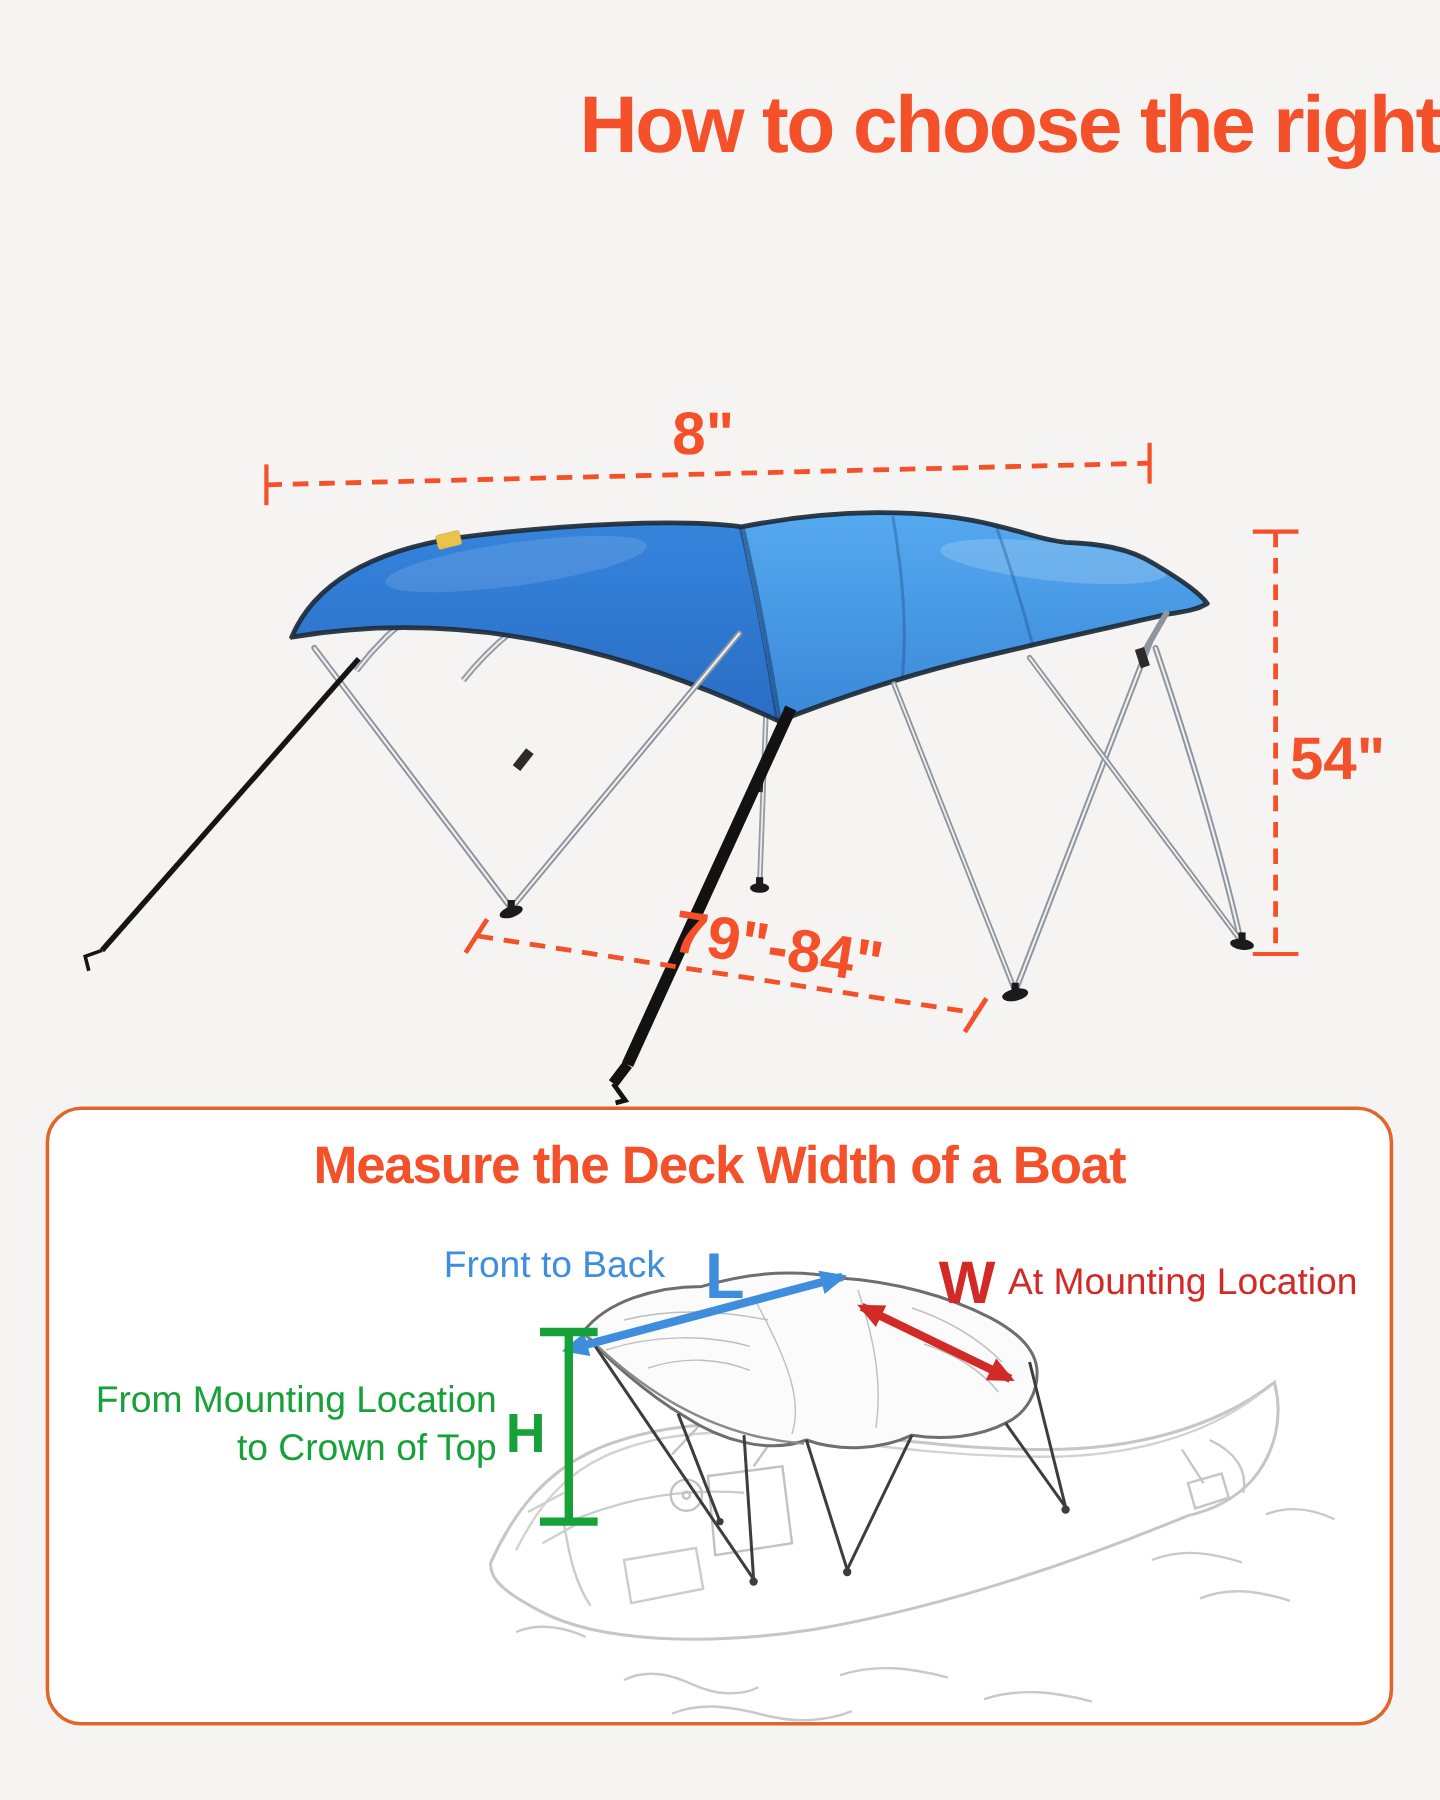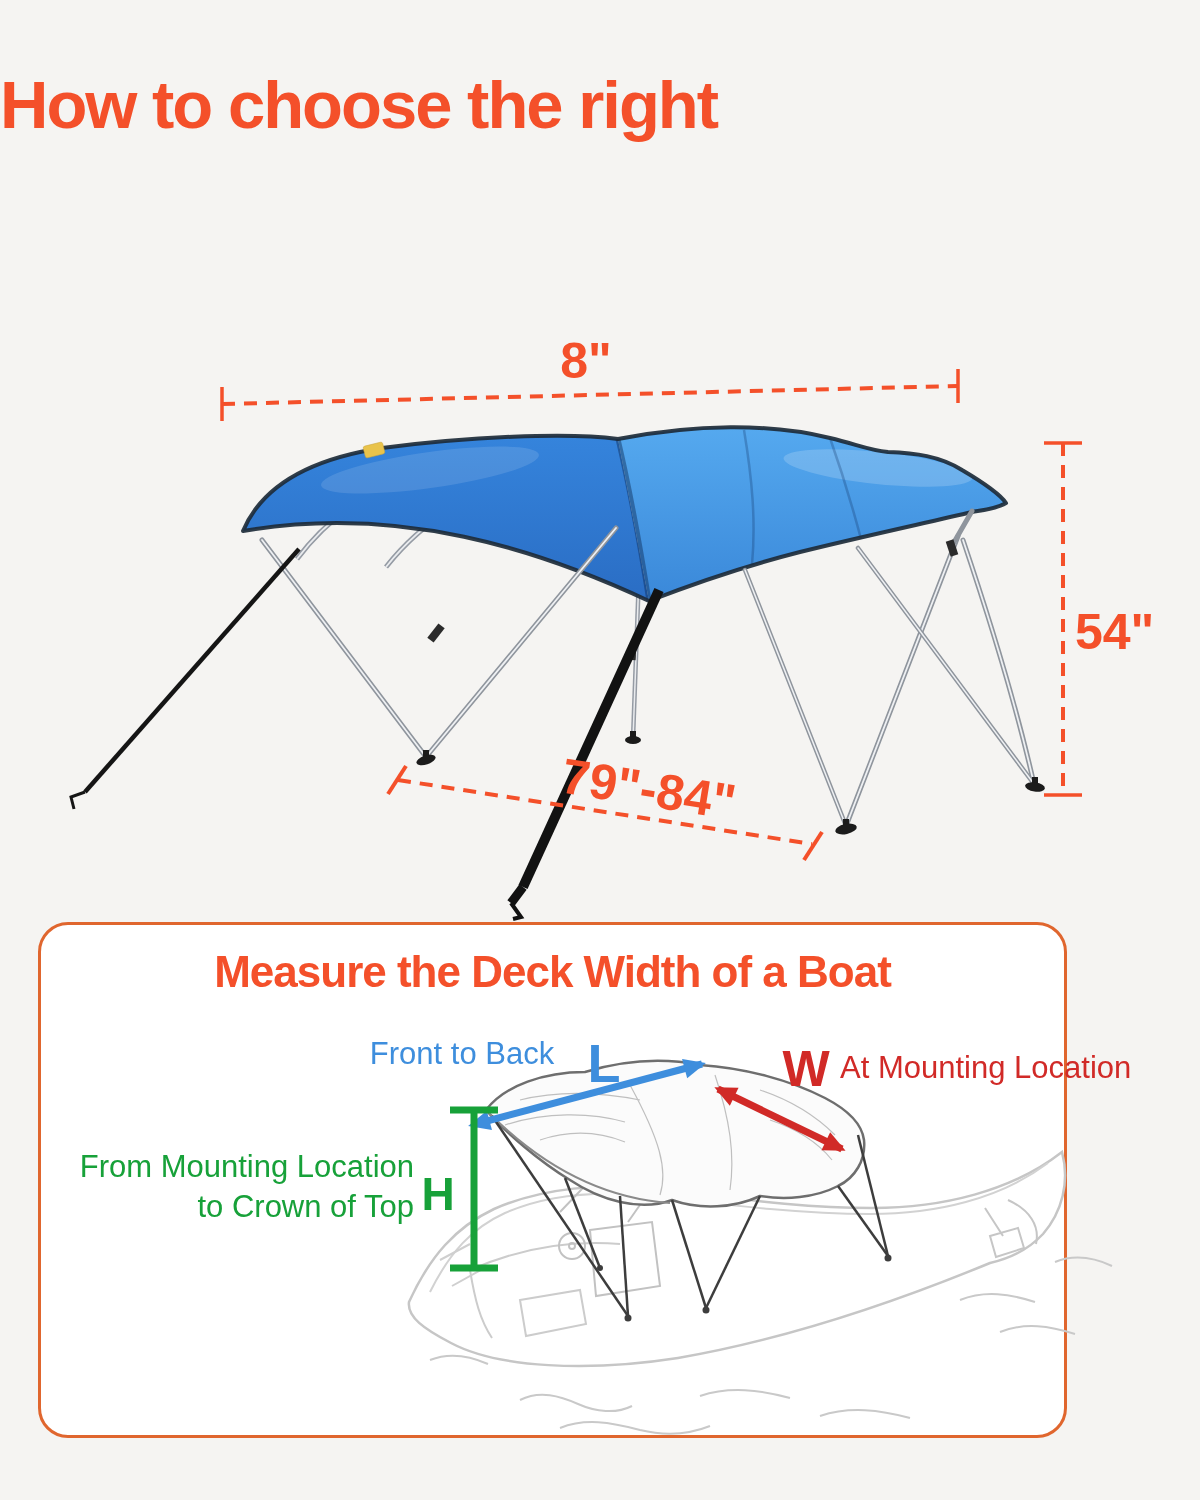--- a/index.html
+++ b/index.html
@@ -2,26 +2,26 @@
 <html><head>
 <meta charset="utf-8">
 <style>
   html,body{margin:0;padding:0;}
   .page{
     position:relative;width:1200px;height:1500px;overflow:hidden;
     background:#f5f4f2;font-family:"Liberation Sans",sans-serif;
   }
   .main-title{
     position:absolute;top:66px;left:0;width:1200px;margin:0;
-    text-align:left;color:#f4502a;font-weight:bold;
+    text-align:right;color:#f4502a;font-weight:bold;
     font-size:67px;line-height:1.16;letter-spacing:-2px;
   }
   .main-title span{display:block;}
   .measure-panel{
-    position:absolute;left:38px;top:922px;width:1029px;height:516px;
+    position:absolute;left:38px;top:922px;width:1123px;height:516px;
     box-sizing:border-box;background:#ffffff;
     border:3px solid #e0662e;border-radius:30px;
   }
   .panel-title{
     margin:22px 0 0 0;text-align:center;color:#f4502a;
     font-weight:bold;font-size:44px;letter-spacing:-1px;
   }
   .overlay{position:absolute;left:0;top:0;width:1200px;height:1500px;}
   svg text{font-family:"Liberation Sans",sans-serif;}
   .m-label{fill:#f4502a;font-weight:bold;font-size:50px;}

